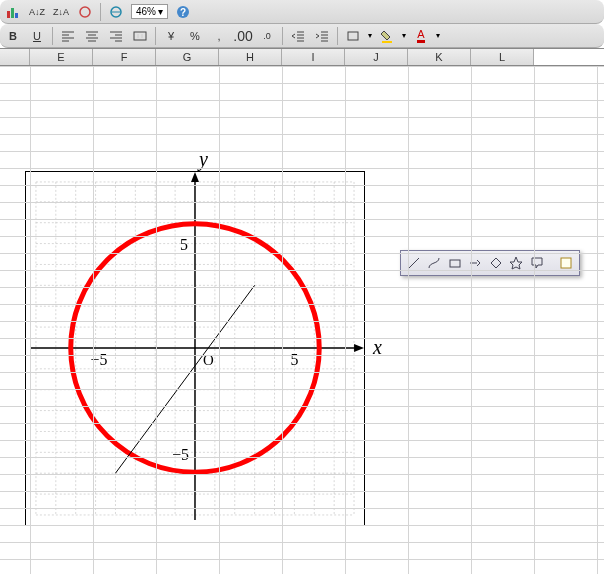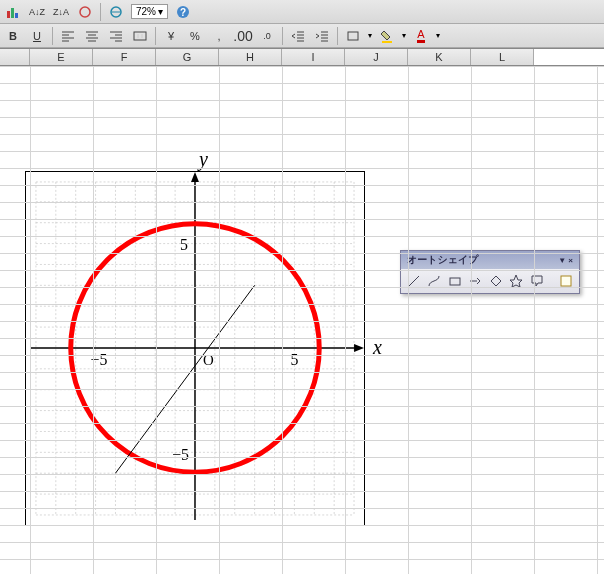--- a/index.html
+++ b/index.html
@@ -14,20 +14,21 @@
       position: relative;
     }
     .toolbar {
       background: linear-gradient(#e8e8e8, #d8d8d8);
       border-bottom: 1px solid #aaa;
       padding: 2px 4px;
       display: flex;
       align-items: center;
       gap: 6px;
       height: 24px;
+      border-radius: 8px;
     }
     .toolbar .tbtn {
       width: 18px;
       height: 18px;
       display: flex;
       align-items: center;
       justify-content: center;
       font-size: 11px;
       color: #333;
     }
@@ -148,21 +149,21 @@
       </svg>
   </span>
   <span class="sep"></span>
   <span class="tbtn">
     <svg width="14" height="14">
         <circle cx="7" cy="7" r="5" fill="none" stroke="#28a" stroke-width="1.5"></circle>
         <path d="M3 7 L11 7" stroke="#28a"></path>
       </svg>
   </span>
   <div class="zoom-box">
-    <span>72%</span>
+    <span>46%</span>
     <span>▾</span>
   </div>
   <span class="tbtn">
     <svg width="14" height="14">
         <circle cx="7" cy="7" r="6" fill="#48c"></circle>
         <text x="7" y="11" text-anchor="middle" fill="#fff" font-size="10" font-weight="bold">?</text>
       </svg>
   </span>
 </div>
 
@@ -295,24 +296,20 @@
       <text x="266" y="194" font-size="16" font-family="Times New Roman">5</text>
       <text x="155" y="78" font-size="16" font-family="Times New Roman">5</text>
       <text x="147" y="290" font-size="16" font-family="Times New Roman">−5</text>
       <text x="178" y="194" font-size="15" font-family="Times New Roman">O</text>
     </svg>
     <span class="ylabel" style="left:173px; top:-24px;">y</span>
     <span class="ylabel" style="right:-18px; top:164px;">x</span>
   </div>
 
   <div class="autoshape-panel">
-    <div class="autoshape-title">
-      <span>オートシェイプ</span>
-      <span style="font-size:8px;">▼ ×</span>
-    </div>
     <div class="autoshape-body">
       <span class="as-btn">
           <svg width="14" height="14">
             <path d="M2 12 L12 2" stroke="#445"></path>
           </svg>
         </span>
       <span class="as-btn">
           <svg width="14" height="14">
             <path d="M2 12 C2 6 12 8 12 2" stroke="#445" fill="none"></path>
           </svg>

